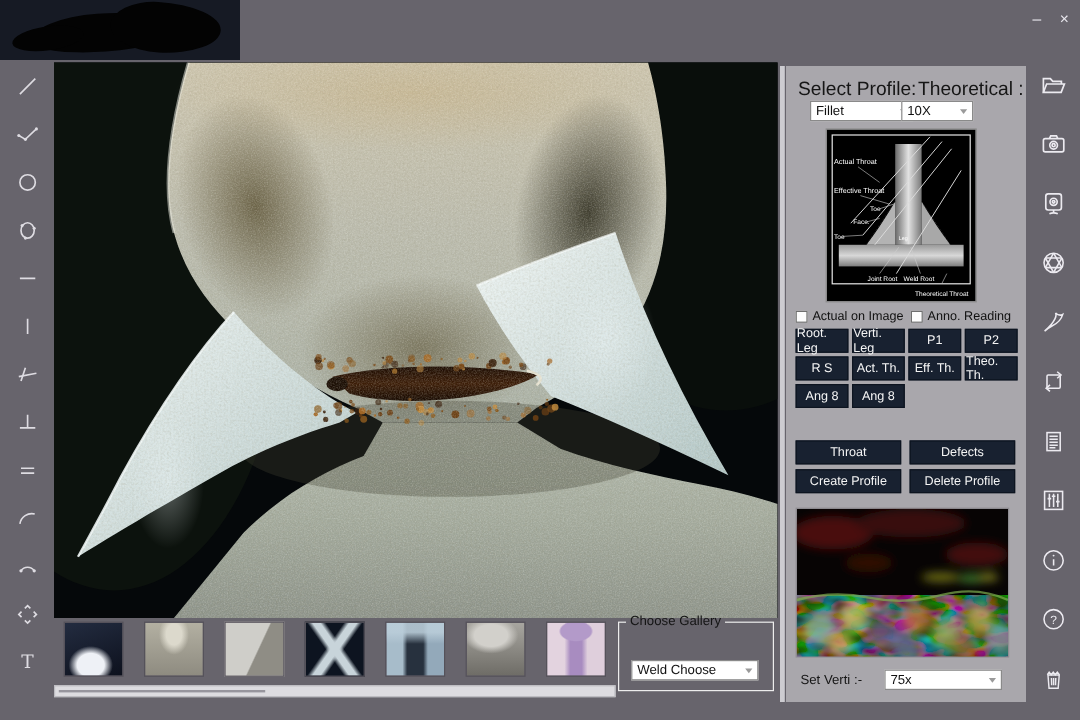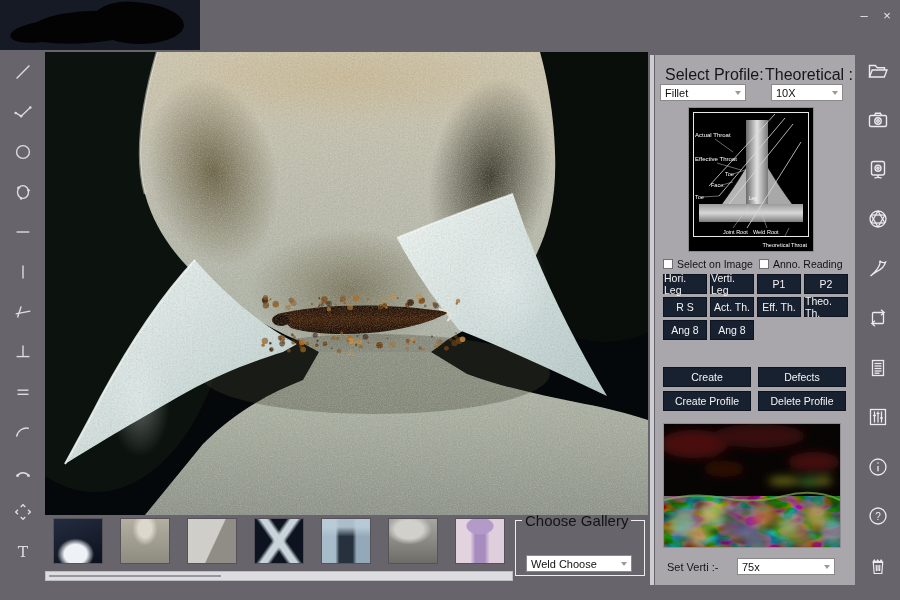--- a/index.html
+++ b/index.html
@@ -32,21 +32,21 @@
   .thumb{width:50px;height:46px;border:1px solid #55525a;box-sizing:border-box;cursor:pointer;}
   .t1{background:radial-gradient(ellipse 62% 58% at 45% 80%,#eef1f6 0 38%,rgba(238,241,246,0) 62%),linear-gradient(160deg,#232c40,#0d111d);}
   .t2{background:radial-gradient(ellipse 42% 62% at 50% 22%,#dcd9cc 0 32%,rgba(220,217,204,0) 62%),linear-gradient(#b3b0a2,#8e8b80);}
   .t3{background:linear-gradient(115deg,#cfcec9 54%,#8f8d85 56%),#cfcec9;}
   .t4{background:linear-gradient(55deg,rgba(0,0,0,0) 40%,#c8d4da 46% 54%,rgba(0,0,0,0) 60%),linear-gradient(-55deg,rgba(0,0,0,0) 40%,#c8d4da 46% 54%,rgba(0,0,0,0) 60%),#0d1420;}
   .t5{background:linear-gradient(180deg,rgba(186,205,217,.9) 0 18%,rgba(0,0,0,0) 40%),linear-gradient(90deg,#a7bcca 0 28%,#27313e 36% 64%,#93a9ba 72% 100%);}
   .t6{background:radial-gradient(ellipse 72% 52% at 42% 24%,#d2d0cb 0 40%,rgba(210,208,203,0) 66%),linear-gradient(#a8a6a0,#6e6c66);}
   .t7{background:radial-gradient(ellipse 48% 32% at 50% 16%,#b39ac9 0 55%,rgba(179,154,201,0) 62%),linear-gradient(90deg,#e3d3df 0 30%,#a88cc0 40% 60%,#dfcfdc 70% 100%);}
 
   .gal{position:absolute;left:515px;top:512px;width:128px;height:62px;border:1px solid #ededed;margin:0;padding:0;}
-  .gal legend{margin-left:6px;padding:0 3px;color:#141414;font-size:15px;}
+  .gal legend{margin-left:6px;padding:0 3px;color:#141414;font-size:11px;}
   .hscroll{position:absolute;left:45px;top:571px;width:468px;height:10px;background:#dddce0;border:1px solid #bdbcc1;box-sizing:border-box;cursor:pointer;}
   .hthumb{position:absolute;left:3px;top:3px;width:172px;height:2px;background:#97959d;}
 
   
   .panel{position:absolute;left:655px;top:55px;width:200px;height:530px;background:#a9a7ac;}
   .panel-edge{position:absolute;left:650px;top:55px;width:4px;height:530px;background:#cdccd1;}
   .plabel{position:absolute;color:#161616;font-size:16px;}
   .sel{position:absolute;background:#fff;border:1px solid #8a8a8a;height:17px;box-sizing:border-box;
        display:flex;align-items:center;justify-content:space-between;padding:0 4px;font-size:11px;color:#111;cursor:pointer;}
   .tri{width:0;height:0;border-left:3.5px solid transparent;border-right:3.5px solid transparent;border-top:4px solid #9a9a9a;}
@@ -366,26 +366,26 @@
     </div>
   </fieldset>
 
   <div class="hscroll">
     <div class="hthumb"></div>
   </div>
 
   <div class="panel-edge"></div>
   <div class="panel">
     <div class="plabel" style="left:10px;top:11px;">Select Profile:</div>
-    <div class="sel" style="left:5px;top:29px;width:86px;">
+    <div class="sel" style="left:20px;top:29px;width:86px;">
       <span>Fillet</span>
       <span class="tri"></span>
     </div>
     <div class="plabel" style="left:110px;top:11px;">Theoretical :</div>
-    <div class="sel" style="left:116px;top:29px;width:72px;">
+    <div class="sel" style="left:96px;top:29px;width:60px;">
       <span>10X</span>
       <span class="tri"></span>
     </div>
 
     <div class="diagram">
       <svg viewBox="0 0 124 143">
         <defs>
           <linearGradient id="gCol" x1="0" y1="0" x2="1" y2="0">
               <stop offset="0" stop-color="#6a6a6a"></stop>
               <stop offset="0.5" stop-color="#e2e2e2"></stop>
@@ -414,43 +414,43 @@
         <text x="60" y="92" font-size="4.5" fill="#fff">Leg</text>
         <text x="34" y="126" font-size="5.5" fill="#fff">Joint Root</text>
         <text x="64" y="126" font-size="5.5" fill="#fff">Weld Root</text>
         <text x="118" y="139" font-size="5.5" fill="#fff" text-anchor="end">Theoretical Throat</text>
       </svg>
     </div>
 
     <div class="cbrow">
       <label class="cb" style="left:0;">
         <span class="box"></span>
-        <span>Select on Image</span>
+        <span>Actual on Image</span>
       </label>
       <label class="cb" style="left:96px;">
         <span class="box"></span>
         <span>Anno. Reading</span>
       </label>
     </div>
 
     <div class="mgrid">
-      <div class="dbtn">Hori. Leg</div>
+      <div class="dbtn">Root. Leg</div>
       <div class="dbtn">Verti. Leg</div>
       <div class="dbtn">P1</div>
       <div class="dbtn">P2</div>
       <div class="dbtn">R S</div>
       <div class="dbtn">Act. Th.</div>
       <div class="dbtn">Eff. Th.</div>
       <div class="dbtn">Theo. Th.</div>
       <div class="dbtn">Ang 8</div>
       <div class="dbtn">Ang 8</div>
     </div>
 
     <div class="agrid">
-      <div class="dbtn">Create</div>
+      <div class="dbtn">Throat</div>
       <div class="dbtn">Defects</div>
       <div class="dbtn">Create Profile</div>
       <div class="dbtn">Delete Profile</div>
     </div>
 
     <div class="preview">
       <svg viewBox="0 0 176 123">
         <defs>
           <filter id="fBlurP">
               <feGaussianBlur stdDeviation="4"></feGaussianBlur>

